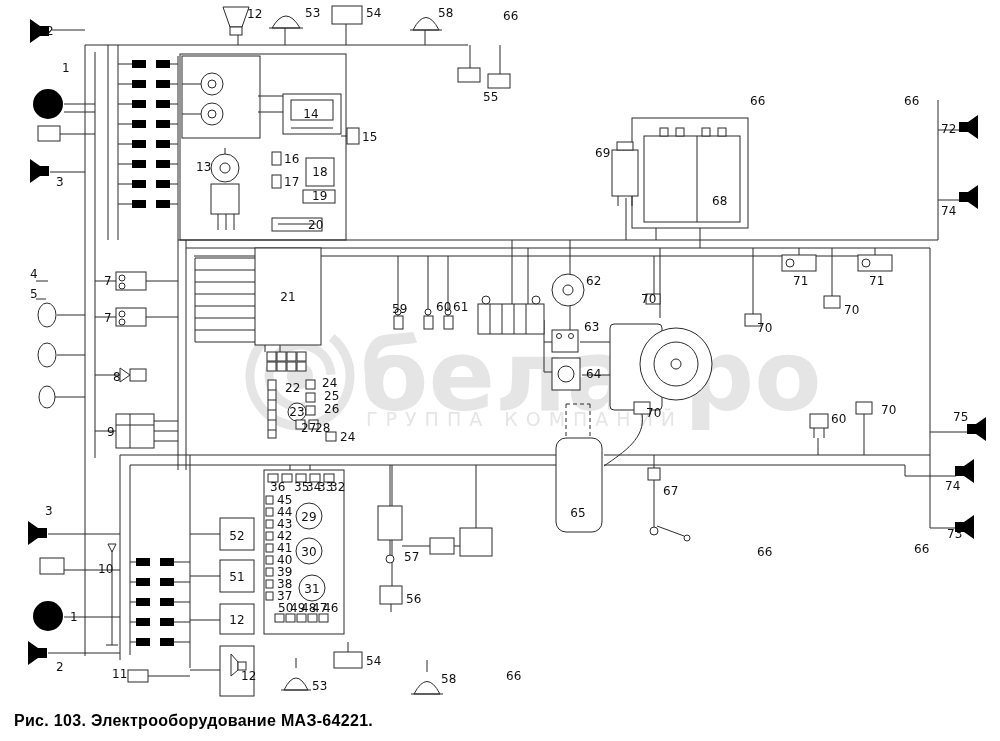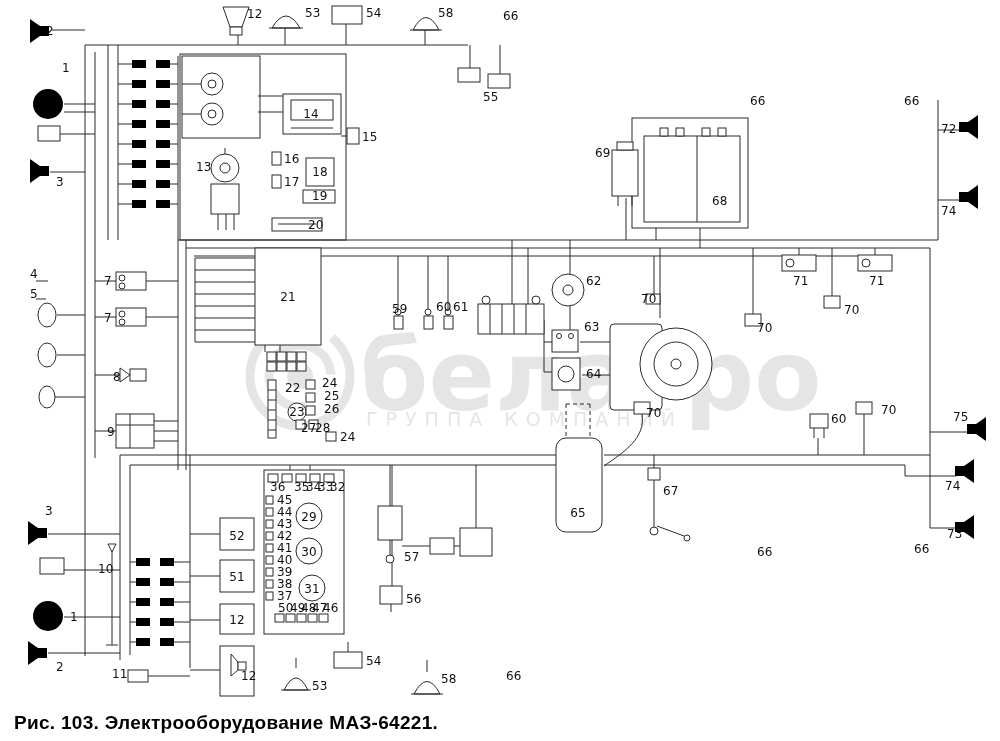--- a/index.html
+++ b/index.html
@@ -7,21 +7,21 @@
   body { width:1000px; height:741px; font-family:"DejaVu Sans", sans-serif; position:relative; overflow:hidden; }
   .page { position:relative; width:1000px; height:741px; background:#fff; }
   svg.diagram { position:absolute; left:0; top:0; }
   .wires polyline, .wires path, .wires line { fill:none; stroke:#2b2b2b; stroke-width:1; }
   .wires .dash { stroke-dasharray:4 3; }
   .comp rect, .comp circle, .comp ellipse, .comp polygon, .comp path { fill:#ffffff; stroke:#2b2b2b; stroke-width:1; }
   .comp line { stroke:#2b2b2b; stroke-width:1; }
   .comp .nf { fill:none; }
   #labels text { font-size:12px; fill:#101010; stroke:none; font-family:"DejaVu Sans", sans-serif; }
   #labels text.mid { text-anchor:middle; }
-  .caption { position:absolute; left:14px; top:712px; font-size:19px; font-weight:bold; color:#000;
+  .caption { position:absolute; left:14px; top:712px; font-size:16px; font-weight:bold; color:#000;
              font-family:"Liberation Sans", sans-serif; letter-spacing:0.3px; }
   .wm-brand { font-family:"DejaVu Sans", sans-serif; font-weight:bold; }
 </style>
 </head>
 <body>
 
 <div class="page">
 
 <svg class="diagram" width="1000" height="705" viewBox="0 0 1000 705">
   <defs>

